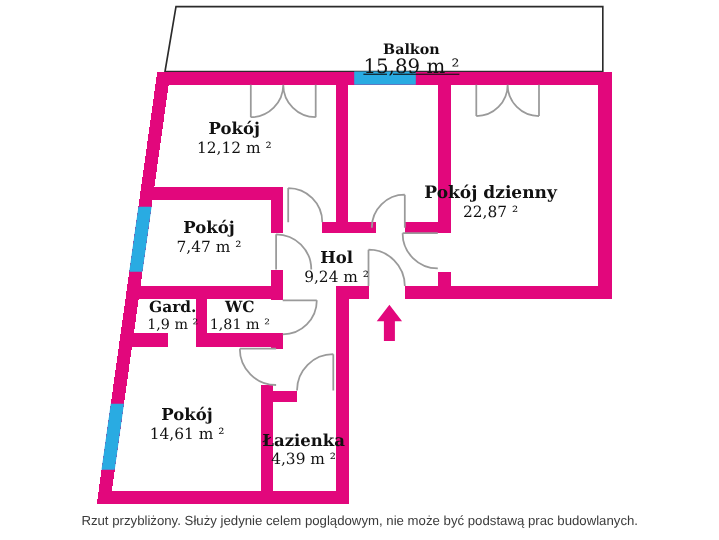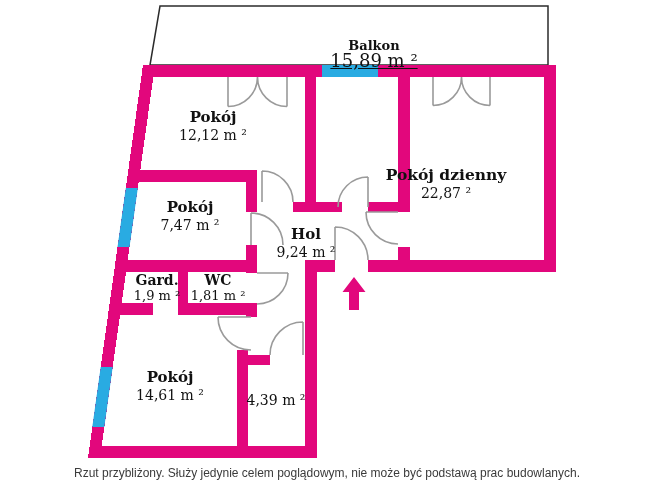--- a/index.html
+++ b/index.html
@@ -117,17 +117,18 @@
   </div>
   <div class="room-label lbl-wc" style="left:218px;top:272px;">
     <div class="room-name">WC</div>
     <div class="room-area">1,81 m ²</div>
   </div>
   <div class="room-label" style="left:170px;top:368px;">
     <div class="room-name">Pokój</div>
     <div class="room-area">14,61 m ²</div>
   </div>
   <div class="room-label" style="left:276px;top:391px;">
+    <div class="room-name">Łazienka</div>
     <div class="room-area">4,39 m ²</div>
   </div>
 
   <div class="disclaimer">Rzut przybliżony. Służy jedynie celem poglądowym, nie może być podstawą prac budowlanych.</div>
 </div>
 
 </body></html>

